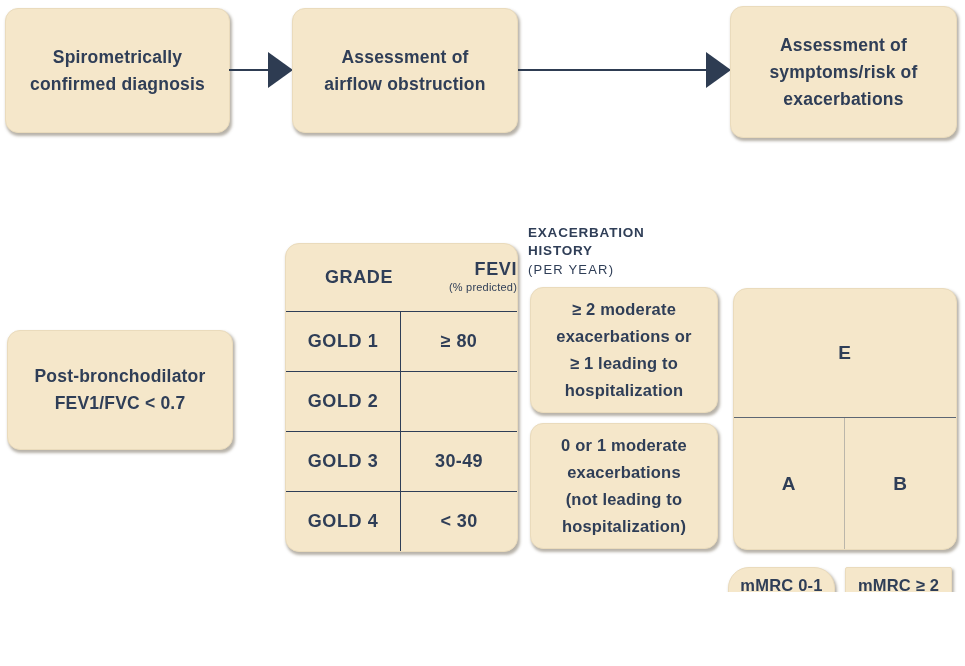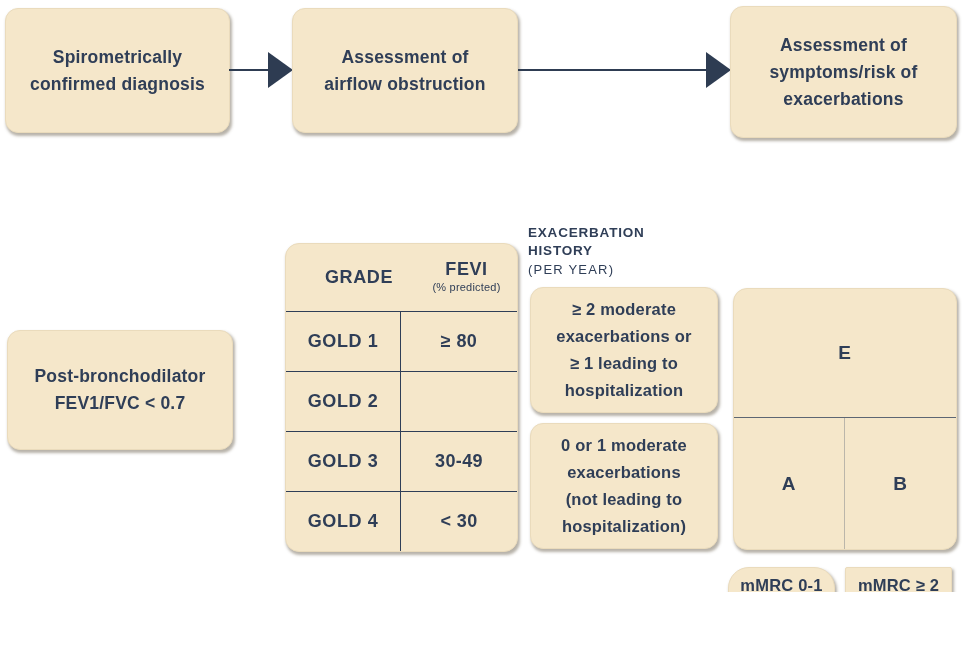--- a/index.html
+++ b/index.html
@@ -82,21 +82,21 @@
   .gt-hc1 {
     width: 114px;
     text-align: center;
     font-size: 18px;
     font-weight: 700;
     letter-spacing: 0.6px;
     padding-left: 16px;
   }
   .gt-hc2 {
     flex: 1;
-    text-align: center;
+    text-align: right;
   }
   .gt-hc2 .fev {
     font-size: 18px;
     font-weight: 700;
     letter-spacing: 0.6px;
     line-height: 19px;
   }
   .gt-hc2 .fev-sub {
     font-size: 11px;
     font-weight: 400;

